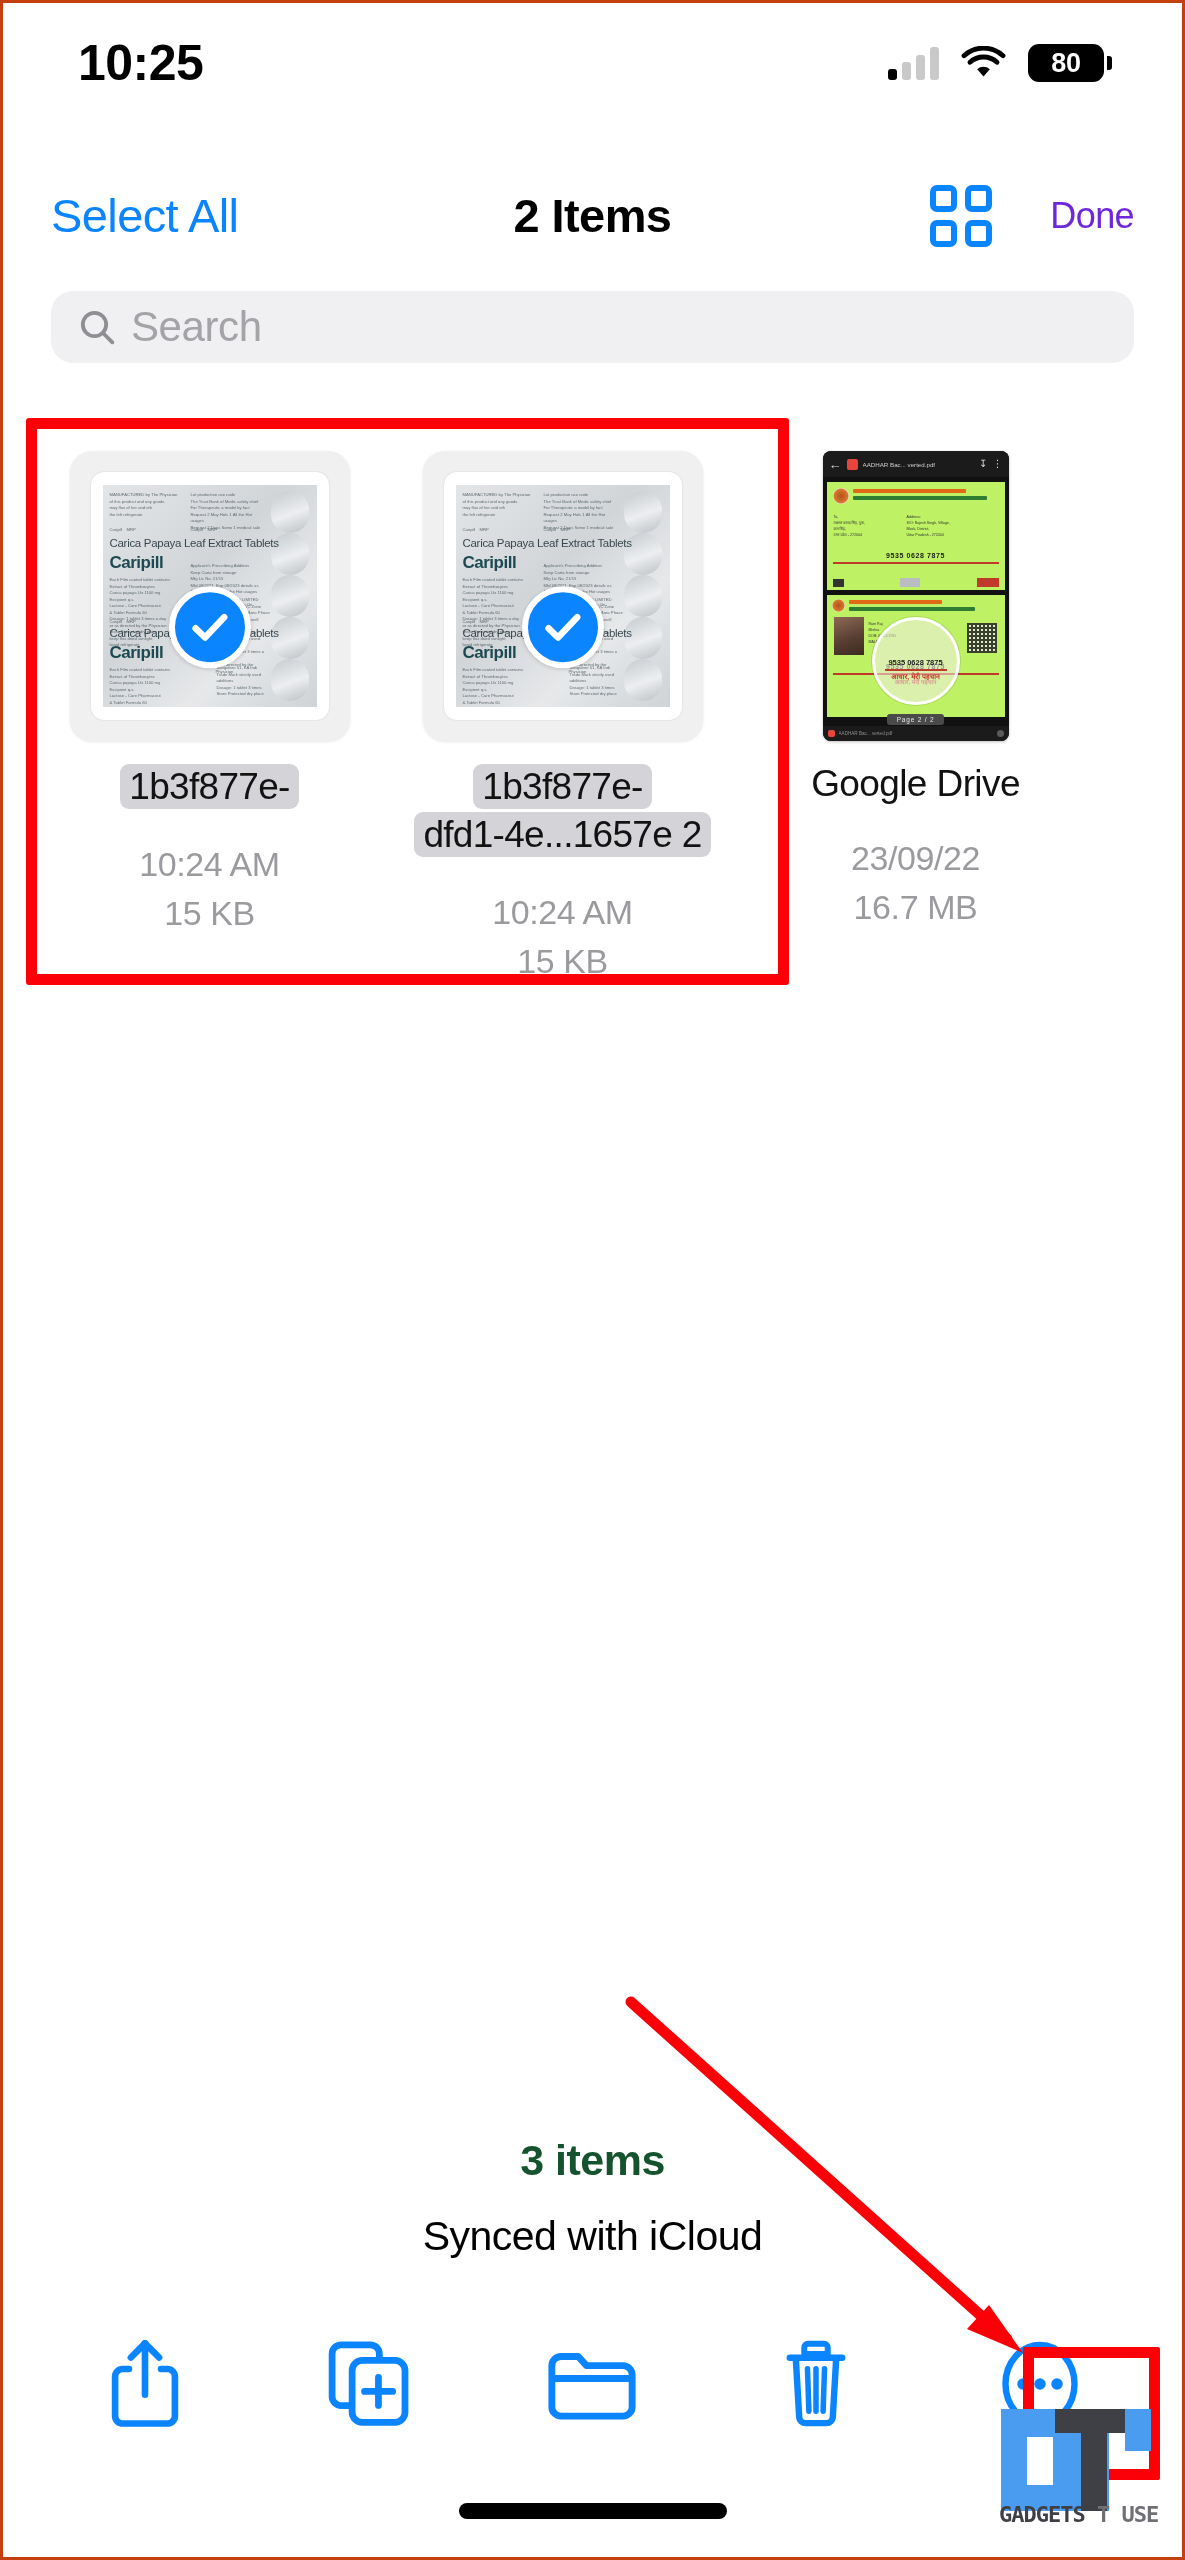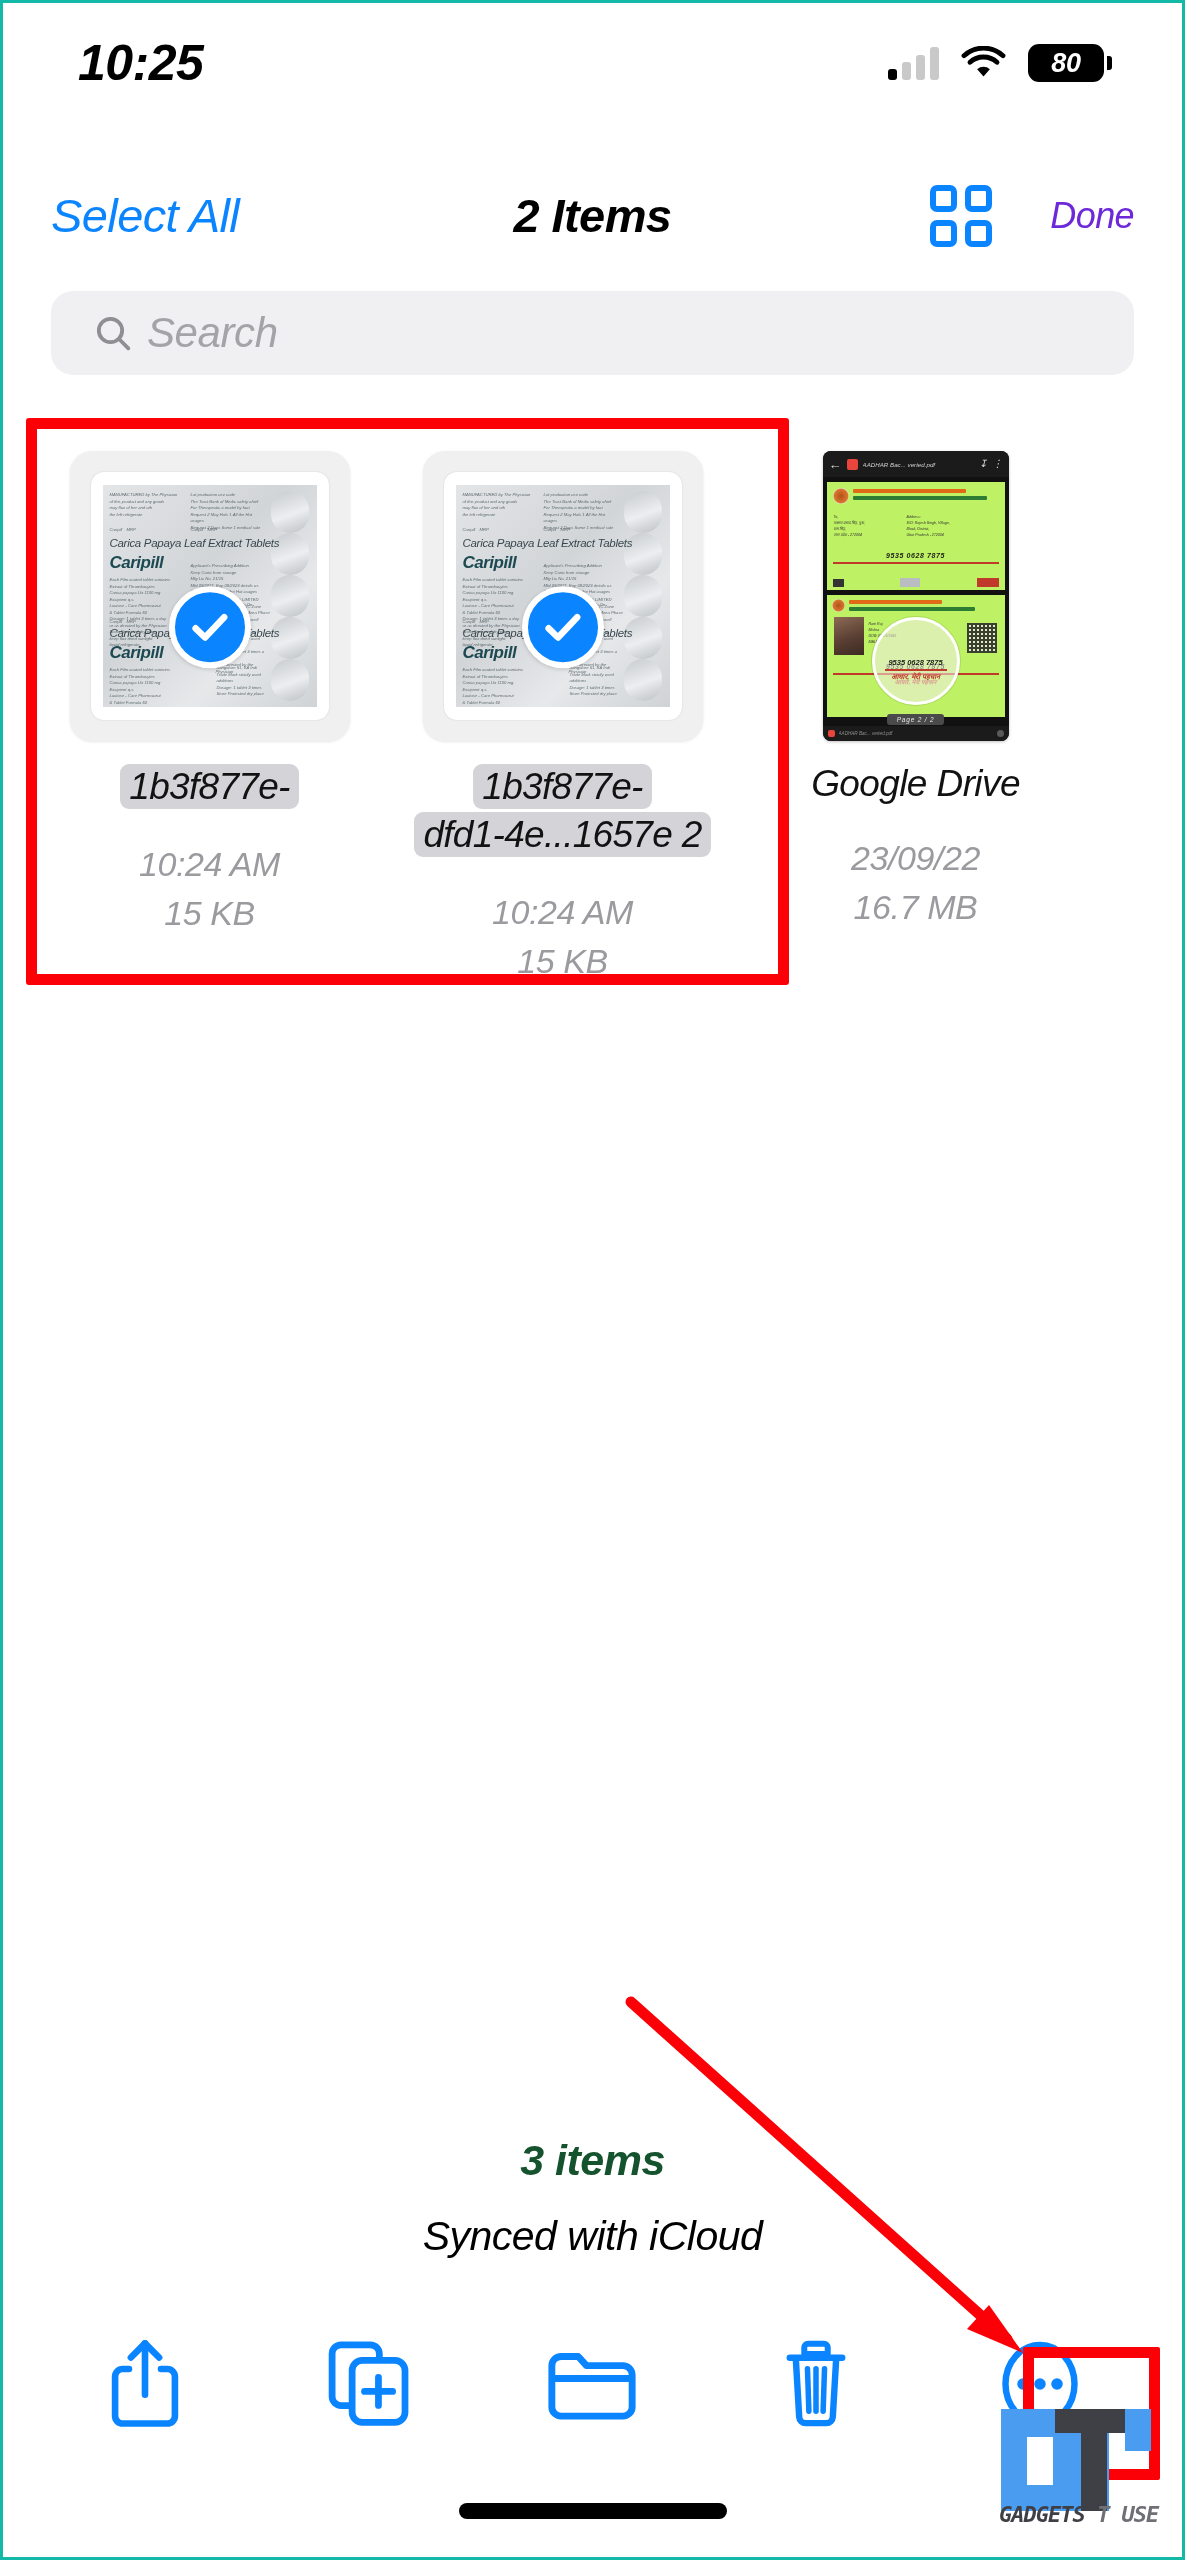--- a/index.html
+++ b/index.html
@@ -6,23 +6,22 @@
   html, body {
     width: 1185px; height: 2560px;
     background: #ffffff;
     font-family: "Liberation Sans", sans-serif;
     overflow: hidden;
   }
   .phone {
     position: relative;
     width: 1185px; height: 2560px;
     background: #ffffff;
-    border: 3px solid #14b8a6;
+    border: 3px solid #c2410c;
     overflow: hidden;
-    font-style: italic;
   }
 
   
   .statusbar {
     position: absolute; top: 0; left: 0; right: 0;
     height: 120px;
     display: flex; align-items: center;
     justify-content: space-between;
     padding: 0 70px 0 75px;
   }
@@ -84,23 +83,23 @@
   }
   .nav-right {
     position: absolute; right: 48px;
     font-size: 36px; color: #6d28d9; font-weight: 400;
     letter-spacing: -0.6px;
   }
 
   
   .search-wrap {
     position: absolute; top: 288px; left: 48px; right: 48px;
-    height: 84px;
+    height: 72px;
     background: #f0f0f2; border-radius: 22px;
-    display: flex; align-items: center; padding: 0 42px;
+    display: flex; align-items: center; padding: 0 26px;
   }
   .search-icon { width: 40px; height: 40px; margin-right: 14px; flex: 0 0 auto;}
   .search-placeholder {
     font-size: 42px; color: #a3a3a8; letter-spacing: -0.4px;
   }
 
   
   .grid {
     position: absolute; top: 418px; left: 0; right: 0;
     display: flex;

